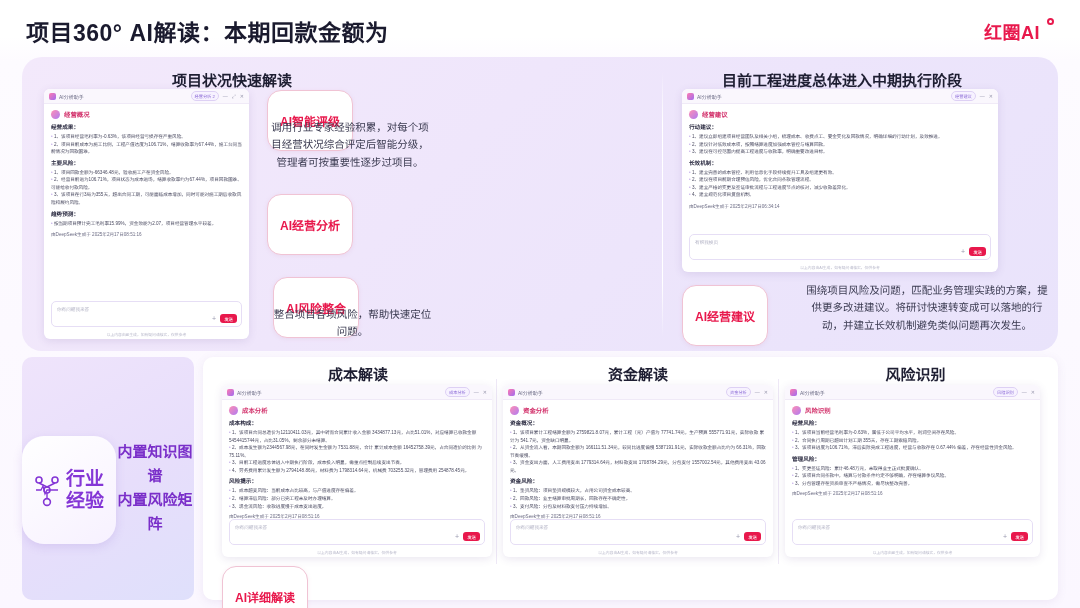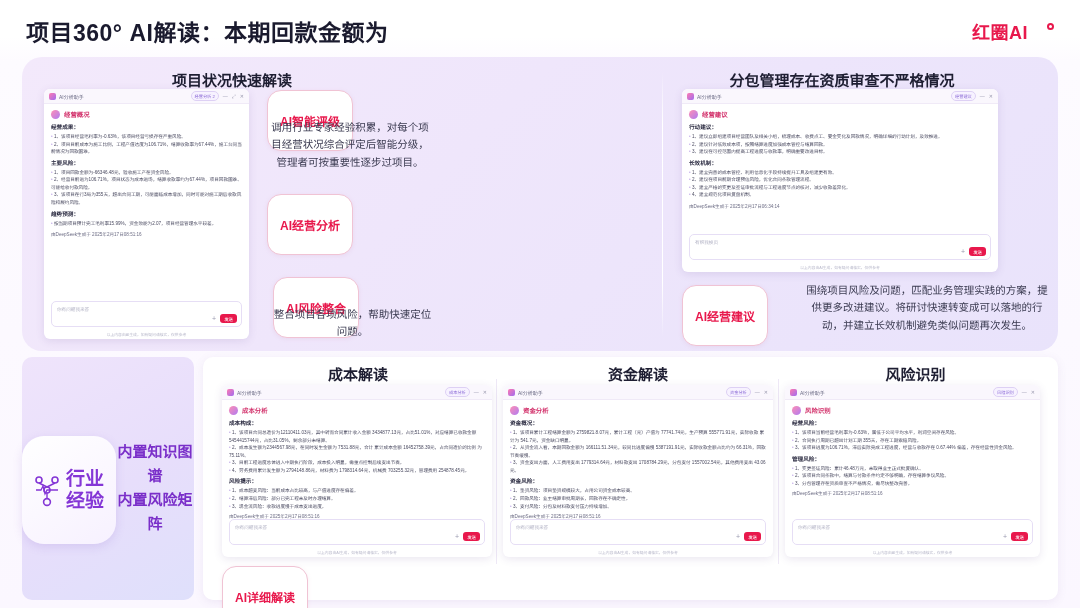--- a/index.html
+++ b/index.html
@@ -17,21 +17,21 @@
 
   
   .header {
     position: absolute; top: 0; left: 0; width: 1080px; height: 62px;
     display: flex; align-items: center; justify-content: space-between;
     padding: 0 26px;
   }
   .title {
     font-size: 23px; font-weight: bold; color: #1a1a2e; letter-spacing: 0.5px;
   }
-  .brand { display: flex; align-items: center; gap: 18px; }
+  .brand { display: flex; gap: 6px; }
   .brand-text { font-size: 18px; font-weight: bold; color: #e8184c; letter-spacing: 0.5px; }
   .brand-dot {
     width: 7px; height: 7px; border-radius: 50%;
     border: 2px solid #e8184c; margin-bottom: 10px; margin-left: 1px;
   }
 
   
   .top-panel {
     position: absolute; left: 22px; top: 57px; width: 1036px; height: 294px;
     background: linear-gradient(135deg, #f3e9fb 0%, #efe6fb 40%, #e9e3fb 100%);
@@ -152,21 +152,21 @@
     <div class="title">项目360° AI解读：本期回款金额为</div>
     <div class="brand">
       <span class="brand-text">红圈AI</span>
       <span class="brand-dot"></span>
     </div>
   </div>
 
   <div class="top-panel">
 
     <div class="panel-col-title" style="left:40px; top:12px; width:340px;">项目状况快速解读</div>
-    <div class="panel-col-title" style="left:640px; top:12px; width:360px;">分包管理存在资质审查不严格情况</div>
+    <div class="panel-col-title" style="left:640px; top:12px; width:360px;">目前工程进度总体进入中期执行阶段</div>
 
     <div class="divider-v" style="left:640px;"></div>
 
     <div class="win" style="left:22px; top:32px; width:205px; height:250px;">
       <div class="win-bar">
         <div class="wb-left">
           <span class="wb-logo"></span>
           <span class="wb-title">AI分析助手</span>
         </div>
         <div class="wb-right">

